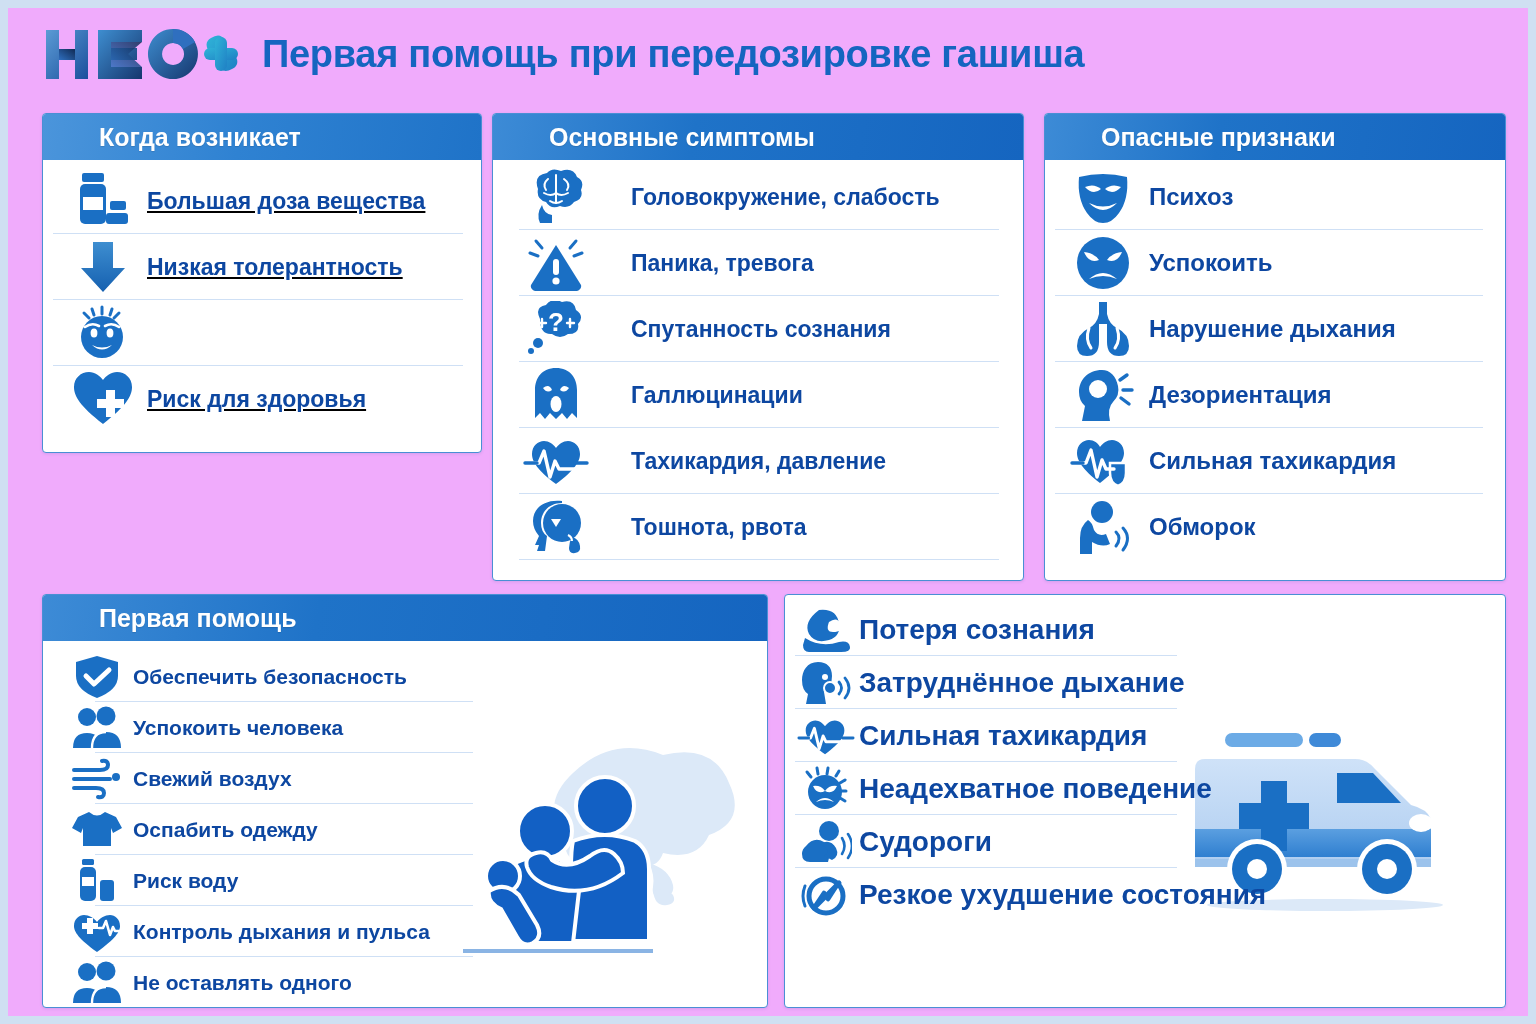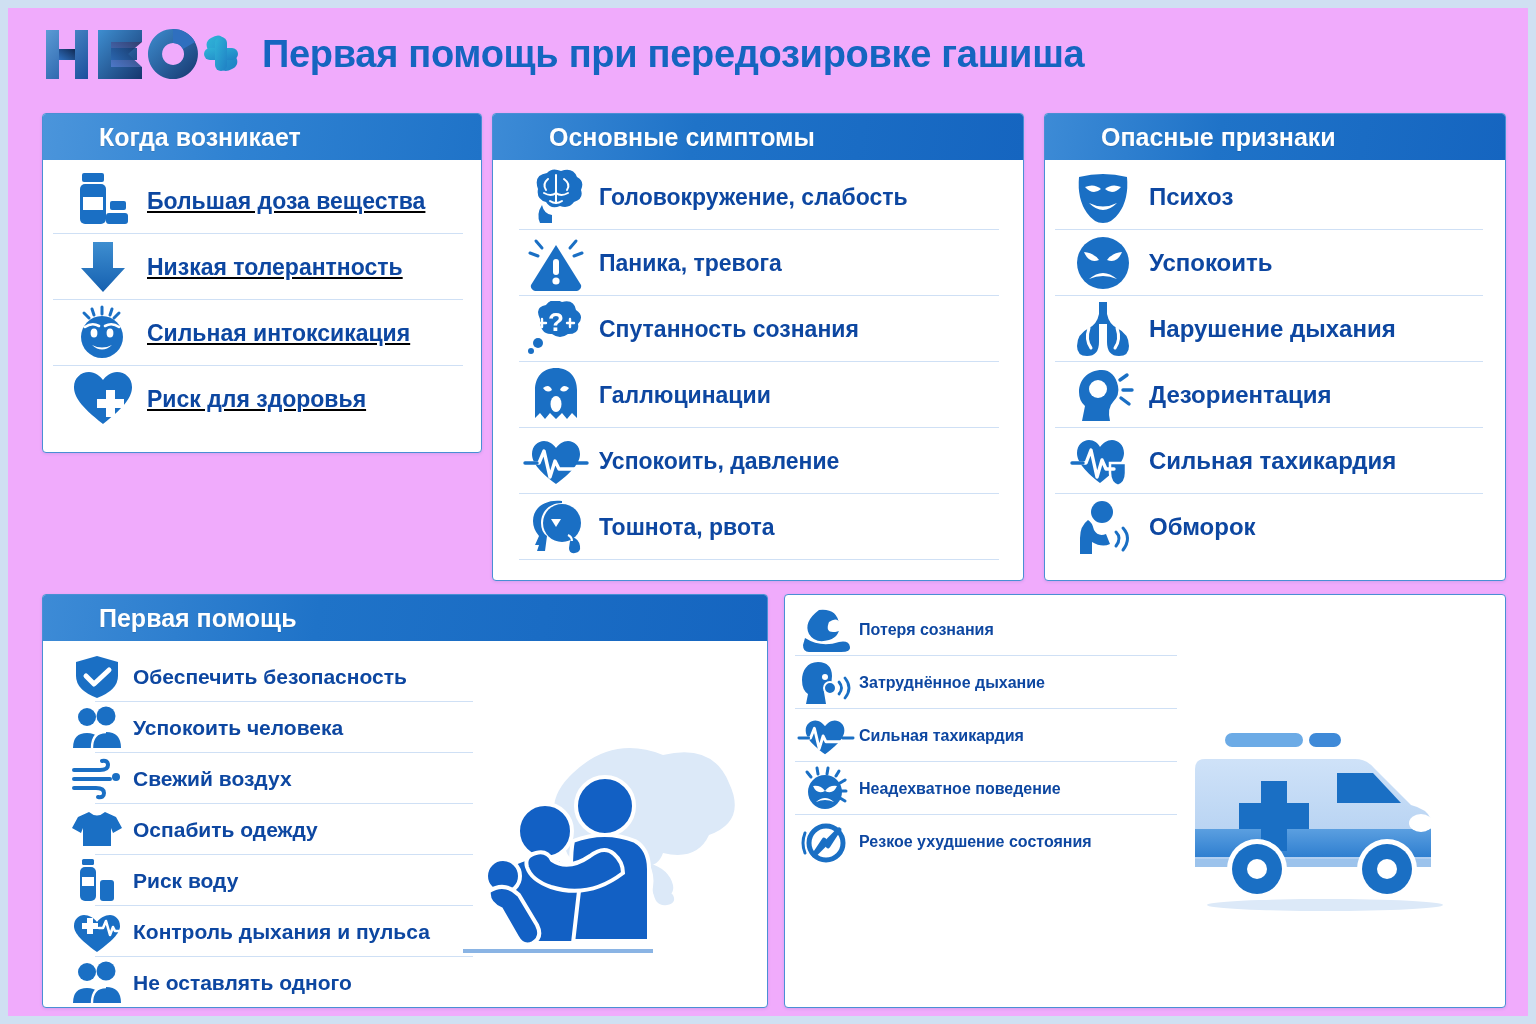--- a/index.html
+++ b/index.html
@@ -83,21 +83,21 @@
   .c1{left:34px;top:105px;width:440px;height:340px;}
   .c1 .rows{left:0;right:0;top:6px;}
   .c1 .row{height:66px;padding-left:22px;text-decoration:underline;}
   .c1 .row .sep{left:10px;right:18px;}
   .c1 .ico{width:76px;height:64px;}
   .c1 .lbl{font-size:23px;margin-left:6px;}
 
   
   .c2{left:484px;top:105px;width:532px;height:468px;}
   .c2 .rows{left:0;right:0;top:2px;}
-  .c2 .row{height:66px;padding-left:28px;}
+  .c2 .row{height:66px;padding-left:28px;gap:32px;}
   .c2 .row .sep{left:26px;right:24px;}
   .c2 .ico{width:70px;height:64px;}
   .c2 .lbl{font-size:23px;margin-left:8px;}
 
   
   .c3{left:1036px;top:105px;width:462px;height:468px;}
   .c3 .rows{left:0;right:0;top:2px;text-align:center;}
   .c3 .row{height:66px;padding-left:20px;}
   .c3 .row .sep{left:10px;right:22px;}
   .c3 .ico{width:76px;height:64px;}
@@ -110,21 +110,21 @@
   .c4 .row .sep{left:52px;right:10px;}
   .c4 .ico{width:64px;height:48px;}
   .c4 .lbl{font-size:21px;margin-left:4px;}
 
   
   .c5{left:776px;top:586px;width:722px;height:414px;}
   .c5 .rows{left:0;top:8px;width:392px;}
   .c5 .row{height:53px;padding-left:12px;}
   .c5 .row .sep{left:10px;right:0px;}
   .c5 .ico{width:58px;height:50px;}
-  .c5 .lbl{font-size:16px;margin-left:4px;}
+  .c5 .lbl{font-size:28px;margin-left:4px;}
 
   .illus{position:absolute;}
   .illus.hug{right:14px;bottom:6px;width:300px;height:290px;}
   .illus.amb{right:30px;bottom:42px;width:300px;height:200px;}
 
   svg{display:block;}
 </style>
 </head>
 <body>
 
@@ -217,21 +217,20 @@
             </g>
             <g fill="#fff">
               <ellipse cx="22" cy="30" rx="3.4" ry="4.6"></ellipse>
               <ellipse cx="38" cy="30" rx="3.4" ry="4.6"></ellipse>
               <path d="M20 42 q10 9 20 0 q-10 5 -20 0 Z"></path>
               <path d="M13 24 q7 -5 14 -1" stroke="#fff" stroke-width="2.6" fill="none" stroke-linecap="round"></path>
               <path d="M33 23 q7 -4 14 1" stroke="#fff" stroke-width="2.6" fill="none" stroke-linecap="round"></path>
             </g>
               </svg>
           </span>
-          <span class="lbl">Сильная интоксикация</span>
           <span class="sep"></span>
         </div>
 
         <div class="row">
           <span class="ico">
             <svg width="62" height="58" viewBox="0 0 62 58">
               <path d="M31 54 C8 36 2 26 2 17 C2 8 9 2 17 2 C23 2 28 6 31 10 C34 6 39 2 45 2 C53 2 60 8 60 17 C60 26 54 36 31 54 Z" fill="#1a6fc4"></path>
               <path d="M34 20 h9 v9 h9 v9 h-9 v9 h-9 v-9 h-9 v-9 h9 Z" fill="#fff"></path>
             </svg>
           </span>
@@ -325,21 +324,21 @@
 
         <div class="row">
           <span class="ico">
             <svg width="66" height="54" viewBox="0 0 66 54">
               <path d="M33 50 C14 36 9 27 9 20 C9 12 15 7 21 7 C26 7 30 10 33 14 C36 10 40 7 45 7 C51 7 57 12 57 20 C57 27 52 36 33 50 Z" fill="#1a6fc4"></path>
               <path d="M2 29 h14 l5 -12 l6 26 l5 -16 l4 8 h26" stroke="#fff" stroke-width="3.4" fill="none" stroke-linejoin="round" stroke-linecap="round"></path>
               <path d="M2 29 h12" stroke="#1a6fc4" stroke-width="3.4" fill="none" stroke-linecap="round"></path>
               <path d="M52 29 h12" stroke="#1a6fc4" stroke-width="3.4" fill="none" stroke-linecap="round"></path>
             </svg>
           </span>
-          <span class="lbl">Успокоить, давление</span>
+          <span class="lbl">Тахикардия, давление</span>
           <span class="sep"></span>
         </div>
 
         <div class="row">
           <span class="ico">
             <svg width="60" height="56" viewBox="0 0 60 56">
                 <g fill="#1a6fc4">
               <path d="M30 4 C17 4 9 13 9 24 q0 9 6 13 l-2 15 h-8 l2 -6 l-4 0 l4 -9 q-6 -7 -6 -15 C1 8 14 0 30 2 Z" transform="translate(6,0)"></path>
               <circle cx="36" cy="24" r="19"></circle>
               <path d="M46 38 q7 2 8 9 q1 6 -5 7 q-6 1 -6 -5 q0 -6 3 -11 Z"></path>
@@ -647,20 +646,37 @@
                 <path d="M46 14 l-5 3"></path>
                   <path d="M47 25 l-5 0"></path>
                   <path d="M46 35 l-5 -3"></path>
               </g>
             </svg>
           </span>
           <span class="lbl">Неадехватное поведение</span>
           <span class="sep"></span>
         </div>
 
+        <div class="row">
+          <span class="ico">
+            <svg width="52" height="44" viewBox="0 0 52 44">
+                <g fill="#1a6fc4">
+              <circle cx="29" cy="11" r="10"></circle>
+              <path d="M6 26 q8 -10 18 -4 q8 5 6 12 l-2 8 H10 q-8 0 -8 -8 q0 -5 4 -8 Z"></path>
+              <path d="M20 24 q10 -6 16 4 q4 8 -4 12 l-8 -4 q6 -4 2 -8 q-3 -3 -6 -4 Z"></path>
+            </g>
+            <g stroke="#1a6fc4" stroke-width="2.6" fill="none" stroke-linecap="round">
+              <path d="M42 18 q5 8 0 16"></path>
+                  <path d="M48 14 q8 12 0 24"></path>
+            </g>
+              </svg>
+          </span>
+          <span class="lbl">Судороги</span>
+          <span class="sep"></span>
+        </div>
 
         <div class="row">
           <span class="ico">
             <svg width="54" height="46" viewBox="0 0 54 46">
               <circle cx="27" cy="24" r="17" fill="none" stroke="#1a6fc4" stroke-width="5"></circle>
               <path d="M17 33 l8 -12 l4 6 l9 -14" stroke="#1a6fc4" stroke-width="4.6" fill="none" stroke-linejoin="round" stroke-linecap="round"></path>
               <path d="M15 36 L40 11" stroke="#1a6fc4" stroke-width="5" stroke-linecap="round"></path>
               <path d="M6 14 q-4 10 0 20" stroke="#1a6fc4" stroke-width="3" fill="none" stroke-linecap="round"></path>
             </svg>
           </span>

